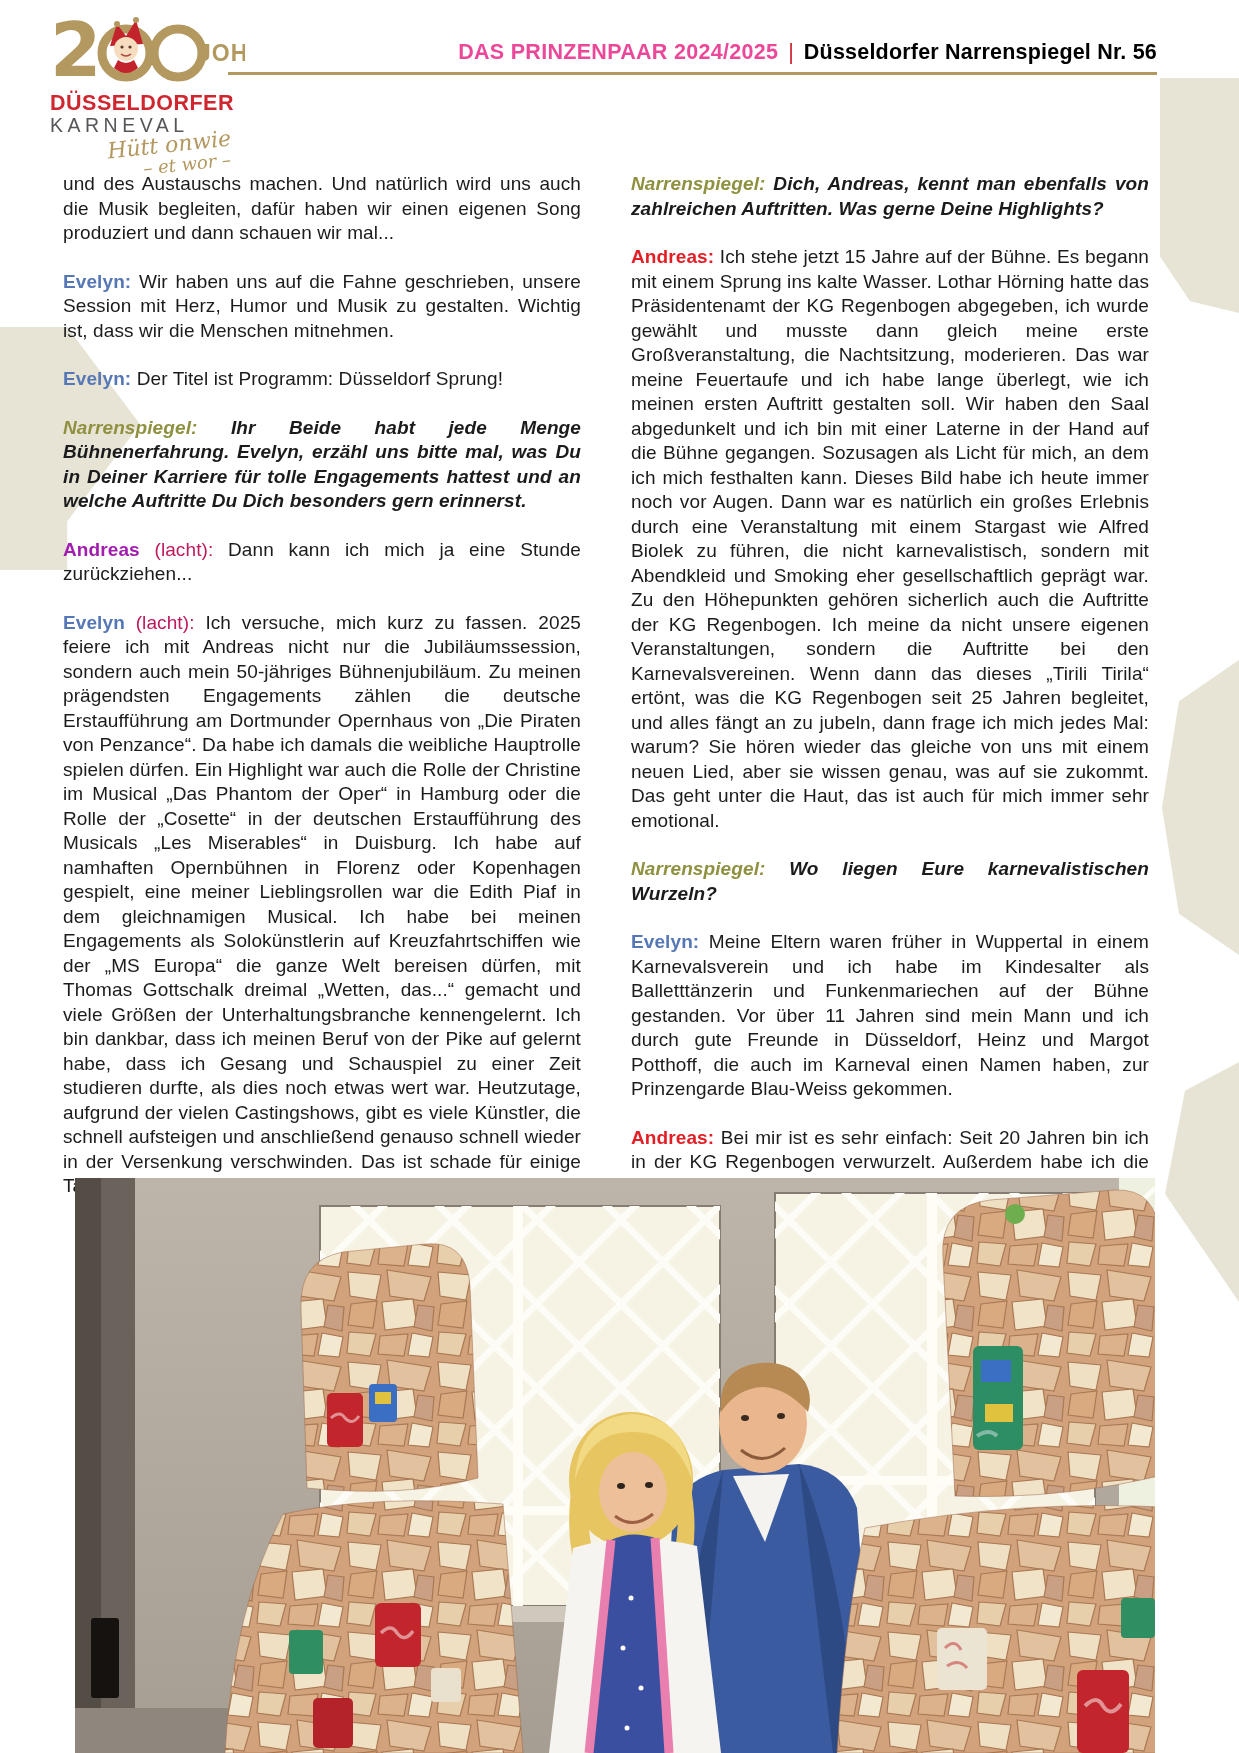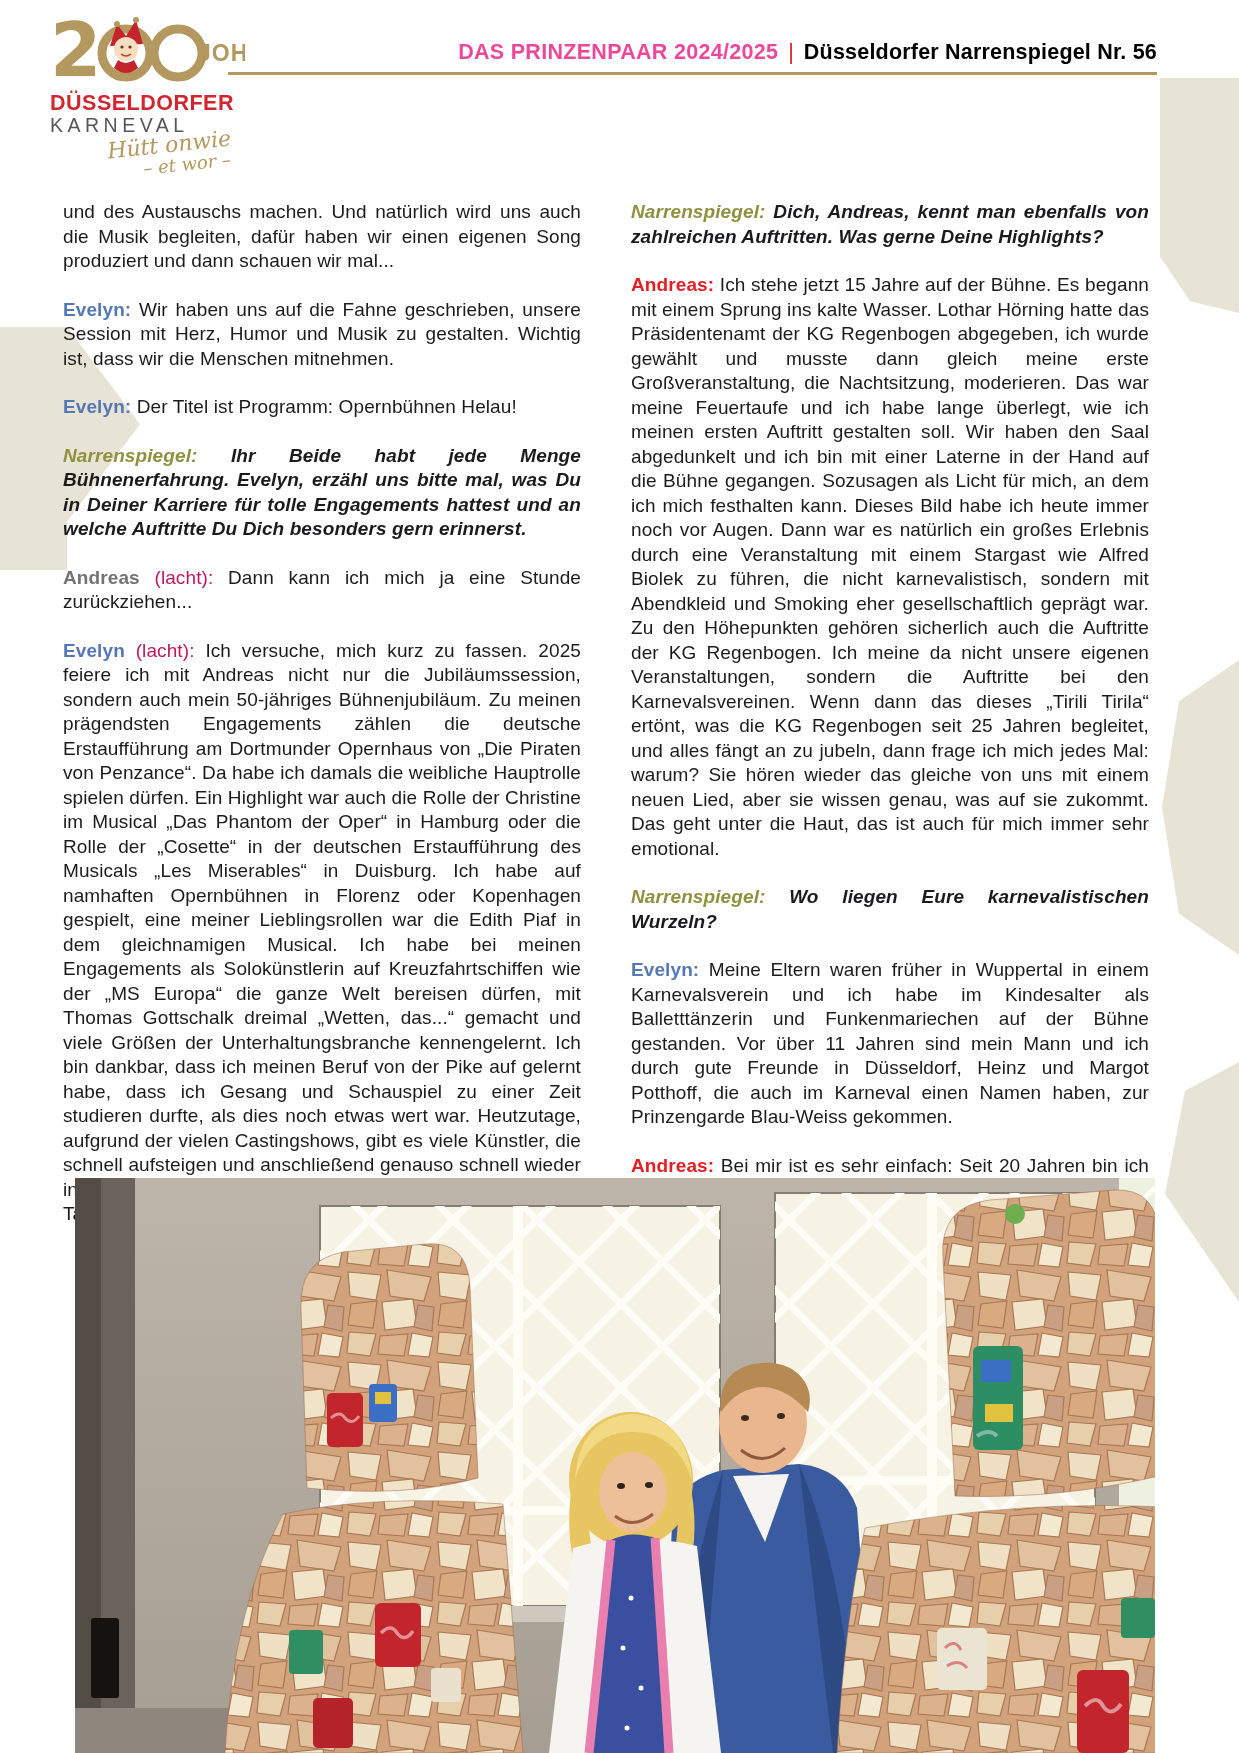--- a/index.html
+++ b/index.html
@@ -18,21 +18,21 @@
   .deco-right-low{left:1165px;top:1062px;width:74px;height:240px;
     clip-path:polygon(100% 0,27% 12%,0 55%,100% 100%);}
   
   .header-line{position:absolute;left:228px;top:72px;width:929px;height:3px;background:#b3985f;}
   .header-title{position:absolute;top:40px;right:82px;font-size:21.5px;font-weight:bold;white-space:nowrap;}
   .header-title .t-left{color:#ec4899;letter-spacing:.3px;}
   .header-title .t-sep{color:#cf2630;font-weight:normal;padding:0 4px;}
   .header-title .t-right{color:#000000;letter-spacing:.2px;}
   .logo{position:absolute;left:50px;top:16px;width:195px;height:160px;}
   
-  .article{position:absolute;left:63px;top:172px;width:1086px;display:flex;gap:50px;margin-top:28px;}
+  .article{position:absolute;left:63px;top:172px;width:1086px;display:flex;gap:50px;}
   .col{width:518px;}
   .para{margin:0 0 24px 0;font-size:19px;line-height:24.5px;color:#1b1b1d;
     text-align:justify;letter-spacing:.1px;hyphens:auto;-webkit-hyphens:auto;}
   .para.q{font-weight:bold;font-style:italic;}
   .speaker{font-weight:bold;}
   .aside{font-weight:normal;font-style:normal;color:#be185d;}
   
   .photo{position:absolute;left:75px;top:1178px;width:1080px;height:575px;}
 </style>
 </head>
@@ -70,23 +70,23 @@
   <g transform="rotate(-6 120 138)">
     <text x="58" y="136" font-family="DejaVu Serif, serif" font-style="italic" font-size="22" fill="#b3985f">Hütt onwie</text>
     <text x="92" y="156" font-family="DejaVu Serif, serif" font-style="italic" font-size="18" fill="#b3985f">– et wor –</text>
   </g>
 </svg>
 
 <div class="article">
   <div class="col" id="column-left">
       <p class="para"><span>und des Austauschs machen. Und natürlich wird uns auch die Musik begleiten, dafür haben wir einen eigenen Song produziert und dann schauen wir mal...</span></p>
       <p class="para"><span class="speaker" style="color: rgb(85, 119, 181);">Evelyn:</span> <span>Wir haben uns auf die Fahne geschrieben, unsere Session mit Herz, Humor und Musik zu gestalten. Wichtig ist, dass wir die Menschen mitnehmen.</span></p>
-      <p class="para"><span class="speaker" style="color: rgb(85, 119, 181);">Evelyn:</span> <span>Der Titel ist Programm: Opernbühnen Helau!</span></p>
+      <p class="para"><span class="speaker" style="color: rgb(85, 119, 181);">Evelyn:</span> <span>Der Titel ist Programm: Düsseldorf Sprung!</span></p>
       <p class="para q"><span class="speaker" style="color: rgb(143, 145, 64);">Narrenspiegel:</span> <span>Ihr Beide habt jede Menge Bühnenerfahrung. Evelyn, erzähl uns bitte mal, was Du in Deiner Karriere für tolle Engagements hattest und an welche Auftritte Du Dich besonders gern erinnerst.</span></p>
-      <p class="para"><span class="speaker" style="color: #737373;">Andreas</span> <span class="aside">(lacht):</span> <span>Dann kann ich mich ja eine Stunde zurückziehen...</span></p>
+      <p class="para"><span class="speaker" style="color: #a21caf;">Andreas</span> <span class="aside">(lacht):</span> <span>Dann kann ich mich ja eine Stunde zurückziehen...</span></p>
       <p class="para"><span class="speaker" style="color: rgb(85, 119, 181);">Evelyn</span> <span class="aside">(lacht):</span> <span>Ich versuche, mich kurz zu fassen. 2025 feiere ich mit Andreas nicht nur die Jubiläumssession, sondern auch mein 50-jähriges Bühnenjubiläum. Zu meinen prägendsten Engagements zählen die deutsche Erstaufführung am Dortmunder Opernhaus von „Die Piraten von Penzance“. Da habe ich damals die weibliche Hauptrolle spielen dürfen. Ein Highlight war auch die Rolle der Christine im Musical „Das Phantom der Oper“ in Hamburg oder die Rolle der „Cosette“ in der deutschen Erstaufführung des Musicals „Les Miserables“ in Duisburg. Ich habe auf namhaften Opernbühnen in Florenz oder Kopenhagen gespielt, eine meiner Lieblingsrollen war die Edith Piaf in dem gleichnamigen Musical. Ich habe bei meinen Engagements als Solokünstlerin auf Kreuzfahrtschiffen wie der „MS Europa“ die ganze Welt bereisen dürfen, mit Thomas Gottschalk dreimal „Wetten, das...“ gemacht und viele Größen der Unterhaltungsbranche kennengelernt. Ich bin dankbar, dass ich meinen Beruf von der Pike auf gelernt habe, dass ich Gesang und Schauspiel zu einer Zeit studieren durfte, als dies noch etwas wert war. Heutzutage, aufgrund der vielen Castingshows, gibt es viele Künstler, die schnell aufsteigen und anschließend genauso schnell wieder in der Versenkung verschwinden. Das ist schade für einige Talente.</span></p>
     </div>
   <div class="col" id="column-right">
       <p class="para q"><span class="speaker" style="color: rgb(143, 145, 64);">Narrenspiegel:</span> <span>Dich, Andreas, kennt man ebenfalls von zahlreichen Auftritten. Was gerne Deine Highlights?</span></p>
       <p class="para"><span class="speaker" style="color: rgb(228, 30, 37);">Andreas:</span> <span>Ich stehe jetzt 15 Jahre auf der Bühne. Es begann mit einem Sprung ins kalte Wasser. Lothar Hörning hatte das Präsidentenamt der KG Regenbogen abgegeben, ich wurde gewählt und musste dann gleich meine erste Großveranstaltung, die Nachtsitzung, moderieren. Das war meine Feuertaufe und ich habe lange überlegt, wie ich meinen ersten Auftritt gestalten soll. Wir haben den Saal abgedunkelt und ich bin mit einer Laterne in der Hand auf die Bühne gegangen. Sozusagen als Licht für mich, an dem ich mich festhalten kann. Dieses Bild habe ich heute immer noch vor Augen. Dann war es natürlich ein großes Erlebnis durch eine Veranstaltung mit einem Stargast wie Alfred Biolek zu führen, die nicht karnevalistisch, sondern mit Abendkleid und Smoking eher gesellschaftlich geprägt war. Zu den Höhepunkten gehören sicherlich auch die Auftritte der KG Regenbogen. Ich meine da nicht unsere eigenen Veranstaltungen, sondern die Auftritte bei den Karnevalsvereinen. Wenn dann das dieses „Tirili Tirila“ ertönt, was die KG Regenbogen seit 25 Jahren begleitet, und alles fängt an zu jubeln, dann frage ich mich jedes Mal: warum? Sie hören wieder das gleiche von uns mit einem neuen Lied, aber sie wissen genau, was auf sie zukommt. Das geht unter die Haut, das ist auch für mich immer sehr emotional.</span></p>
       <p class="para q"><span class="speaker" style="color: rgb(143, 145, 64);">Narrenspiegel:</span> <span>Wo liegen Eure karnevalistischen Wurzeln?</span></p>
       <p class="para"><span class="speaker" style="color: rgb(85, 119, 181);">Evelyn:</span> <span>Meine Eltern waren früher in Wuppertal in einem Karnevalsverein und ich habe im Kindesalter als Balletttänzerin und Funkenmariechen auf der Bühne gestanden. Vor über 11 Jahren sind mein Mann und ich durch gute Freunde in Düsseldorf, Heinz und Margot Potthoff, die auch im Karneval einen Namen haben, zur Prinzengarde Blau-Weiss gekommen.</span></p>
       <p class="para"><span class="speaker" style="color: rgb(228, 30, 37);">Andreas:</span> <span>Bei mir ist es sehr einfach: Seit 20 Jahren bin ich in der KG Regenbogen verwurzelt. Außerdem habe ich die KG Jeckes Grafental gegründet und bin Mitglied im Prinzenclub Vechta.</span></p>
       <p class="para q"><span class="speaker" style="color: rgb(143, 145, 64);">Narrenspiegel:</span> <span>Was macht Ihr gerne in Eurer Freizeit?</span></p>
     </div>

